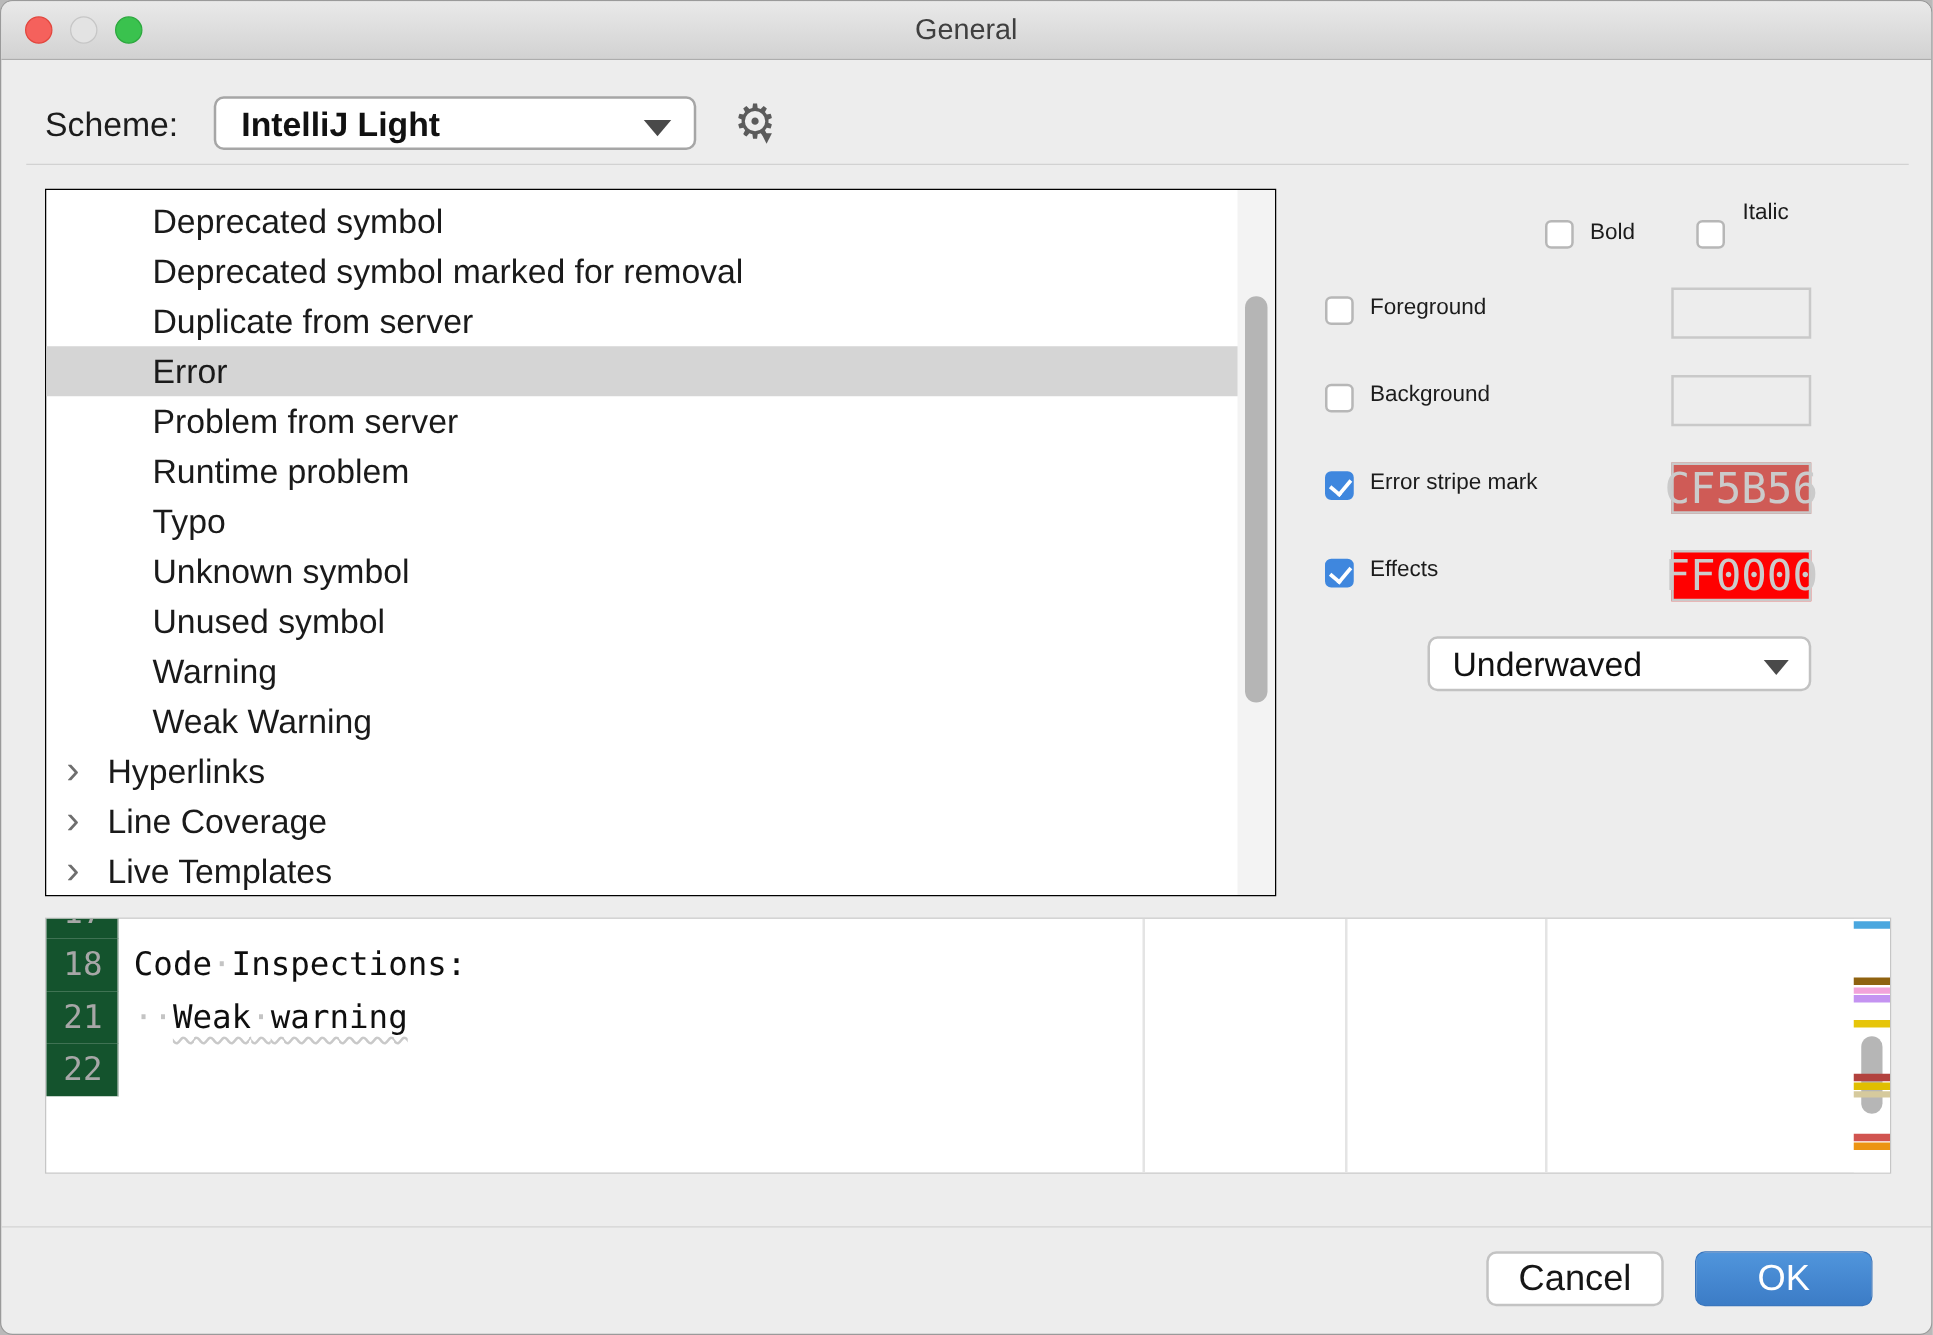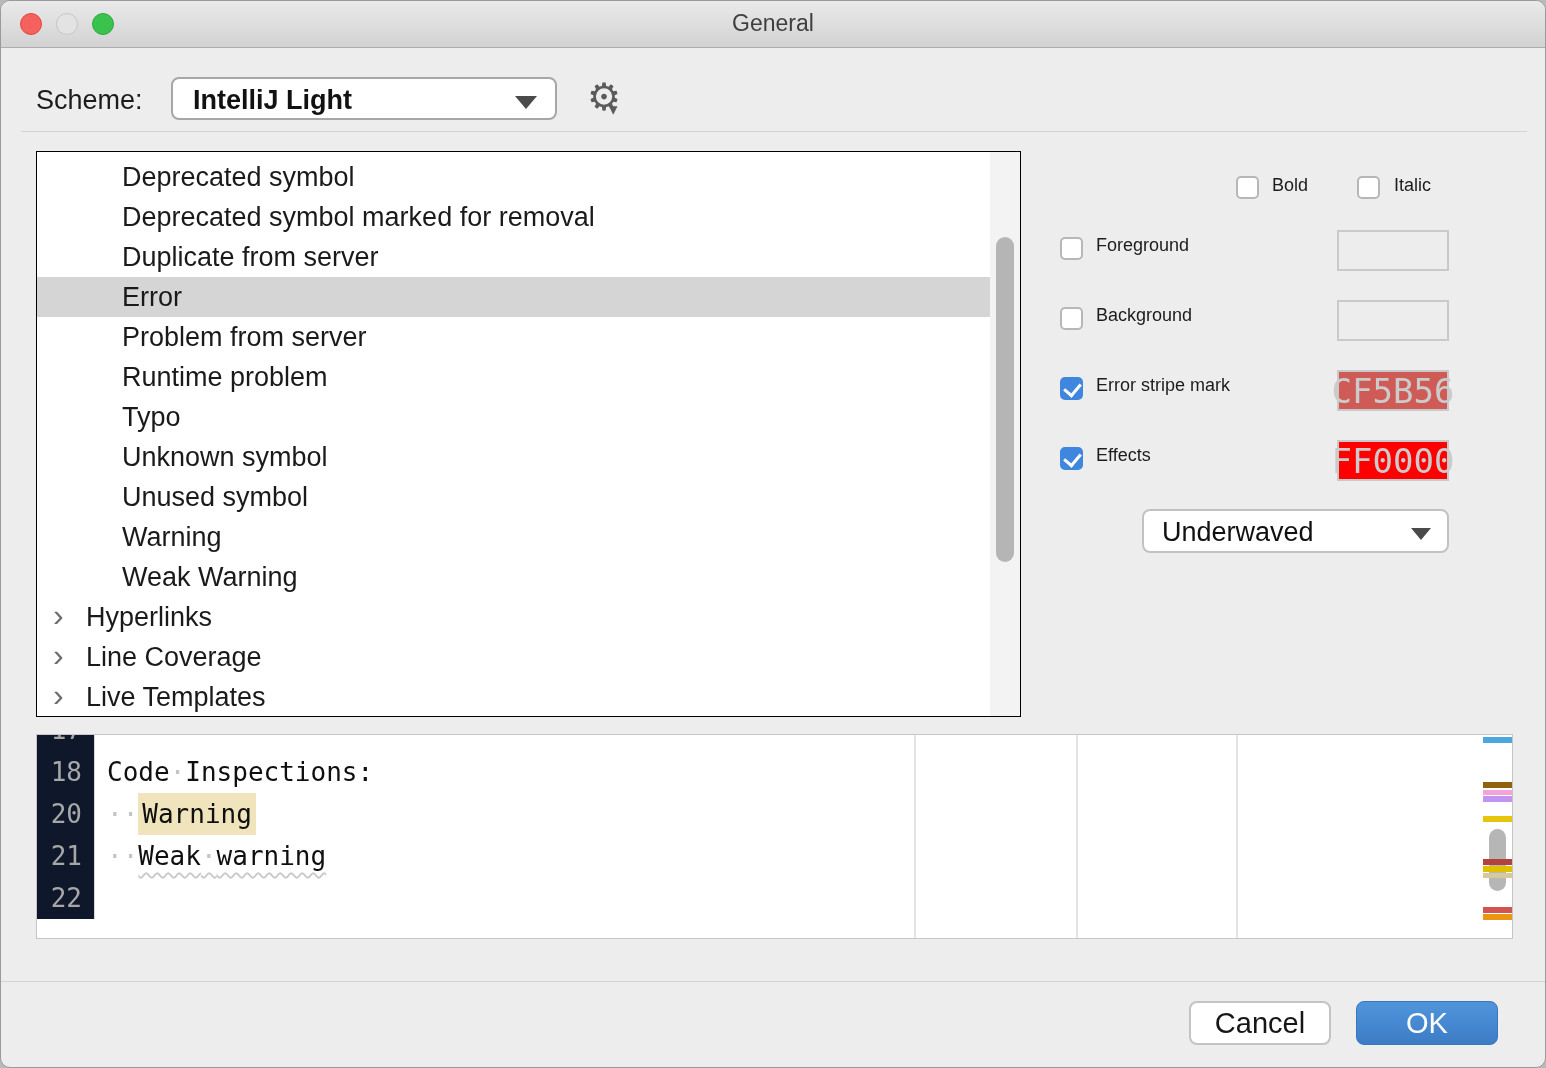--- a/index.html
+++ b/index.html
@@ -55,21 +55,21 @@
   .effect-combo { position:absolute; left:1141px; top:508px; width:307px; height:44px;
     background:#fff; border:2px solid #c2c2c2; border-radius:8px; }
   .effect-combo .val { position:absolute; left:18px; top:6px; font-size:27px; color:#111; }
   .effect-combo .combo-arrow { right:16px; top:17px; border-left-width:10px; border-right-width:10px; border-top-width:12px; }
   
   .editor { position:absolute; left:35px; top:733px; width:1477px; height:205px;
     background:#fff; border:1px solid #c6c6c6; overflow:hidden; }
   .ed-body { position:absolute; left:0; top:-26px; right:29px; }
   .ed-row { display:flex; height:42px; }
   .ed-row.current { background:#faf6e6; }
-  .gutter { width:58px; flex:0 0 58px; background:#0f172a; border-right:1px solid #d9d9d9;
+  .gutter { width:58px; flex:0 0 58px; background:#14532d; border-right:1px solid #d9d9d9;
     text-align:right; padding-right:12px; font-family:"DejaVu Sans Mono", monospace;
     font-size:26px; line-height:42px; color:#a7a7a7; }
   .ed-row.current .gutter { background:#faf6e6; }
   .code { flex:1; padding-left:12px; font-family:"DejaVu Sans Mono", monospace;
     font-size:26px; line-height:42px; color:#0f0f0f; white-space:pre; }
   .ws { color:#c4c4c4; }
   .tok-error { text-decoration:underline; text-decoration-style:wavy; text-decoration-color:#e8453c;
     text-decoration-thickness:2px; text-underline-offset:7px; }
   .tok-warning { background:#efe4bb; padding:6px 4px; margin:-6px 0; }
   .tok-weak { text-decoration:underline; text-decoration-style:wavy; text-decoration-color:#c9c9c9;
@@ -157,21 +157,21 @@
         </div>
     </div>
     <div class="list-scroll-track">
       <div class="list-scroll-thumb"></div>
     </div>
   </div>
 
   <div class="cb" style="left:1235px; top:175px;"></div>
   <div class="opt-label" style="left:1271px; top:174px;">Bold</div>
   <div class="cb" style="left:1356px; top:175px;"></div>
-  <div class="opt-label" style="left:1393px; top:174px;">Italic</div>
+  <div class="opt-label" style="left:1393px; top:158px;">Italic</div>
 
   <div class="cb" style="left:1059px; top:236px;"></div>
   <div class="opt-label" style="left:1095px; top:234px;">Foreground</div>
   <div class="swatch" style="top:229px; background:transparent;"></div>
 
   <div class="cb" style="left:1059px; top:306px;"></div>
   <div class="opt-label" style="left:1095px; top:304px;">Background</div>
   <div class="swatch" style="top:299px; background:transparent;"></div>
 
   <div class="cb on" style="left:1059px; top:376px;"></div>
@@ -189,24 +189,20 @@
 
   <div class="editor">
     <div class="ed-body">
       <div class="ed-row">
         <div class="gutter">17</div>
         <div class="code"></div>
       </div>
       <div class="ed-row">
         <div class="gutter">18</div>
         <div class="code"><span>Code</span><span class="ws">·</span><span>Inspections:</span></div>
-      </div>
-      <div class="ed-row">
-        <div class="gutter">20</div>
-        <div class="code"><span class="ws">·</span><span class="ws">·</span><span class="tok-warning">Warning</span></div>
       </div>
       <div class="ed-row">
         <div class="gutter">21</div>
         <div class="code"><span class="ws">·</span><span class="ws">·</span><span class="tok-weak"><span>Weak</span><span class="ws">·</span><span>warning</span></span></div>
       </div>
       <div class="ed-row">
         <div class="gutter">22</div>
         <div class="code"></div>
       </div>
     </div>

